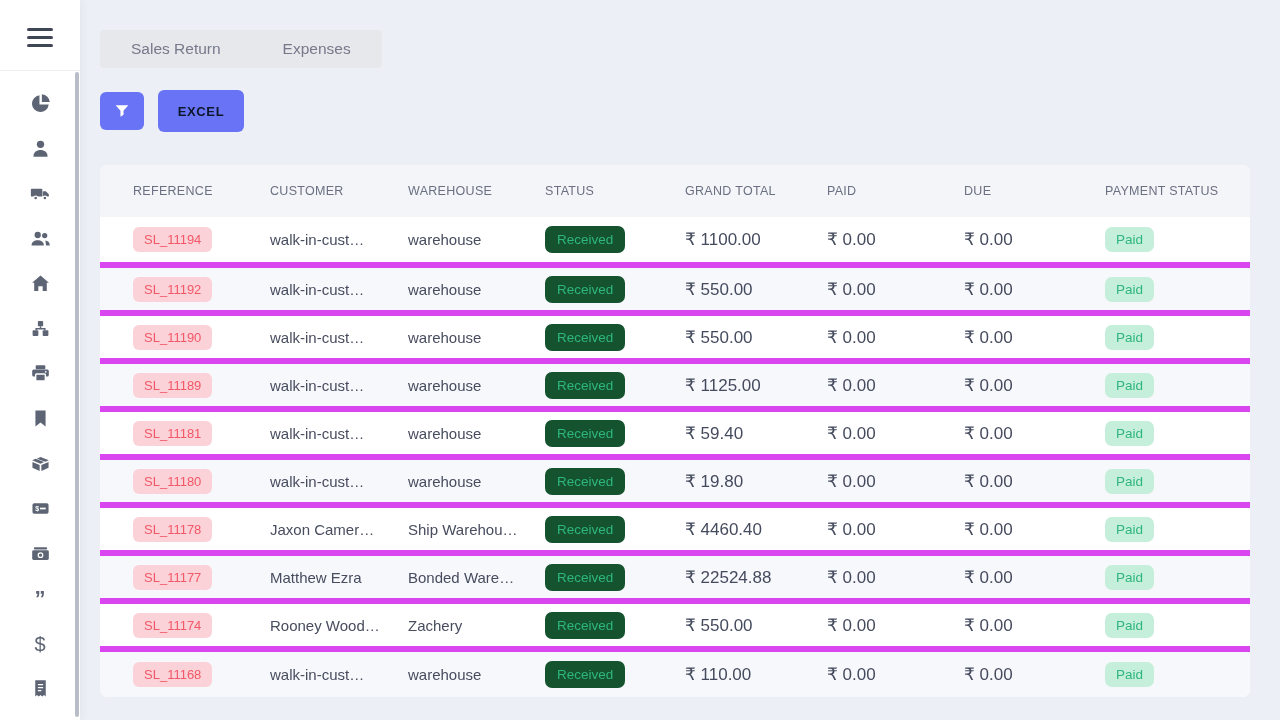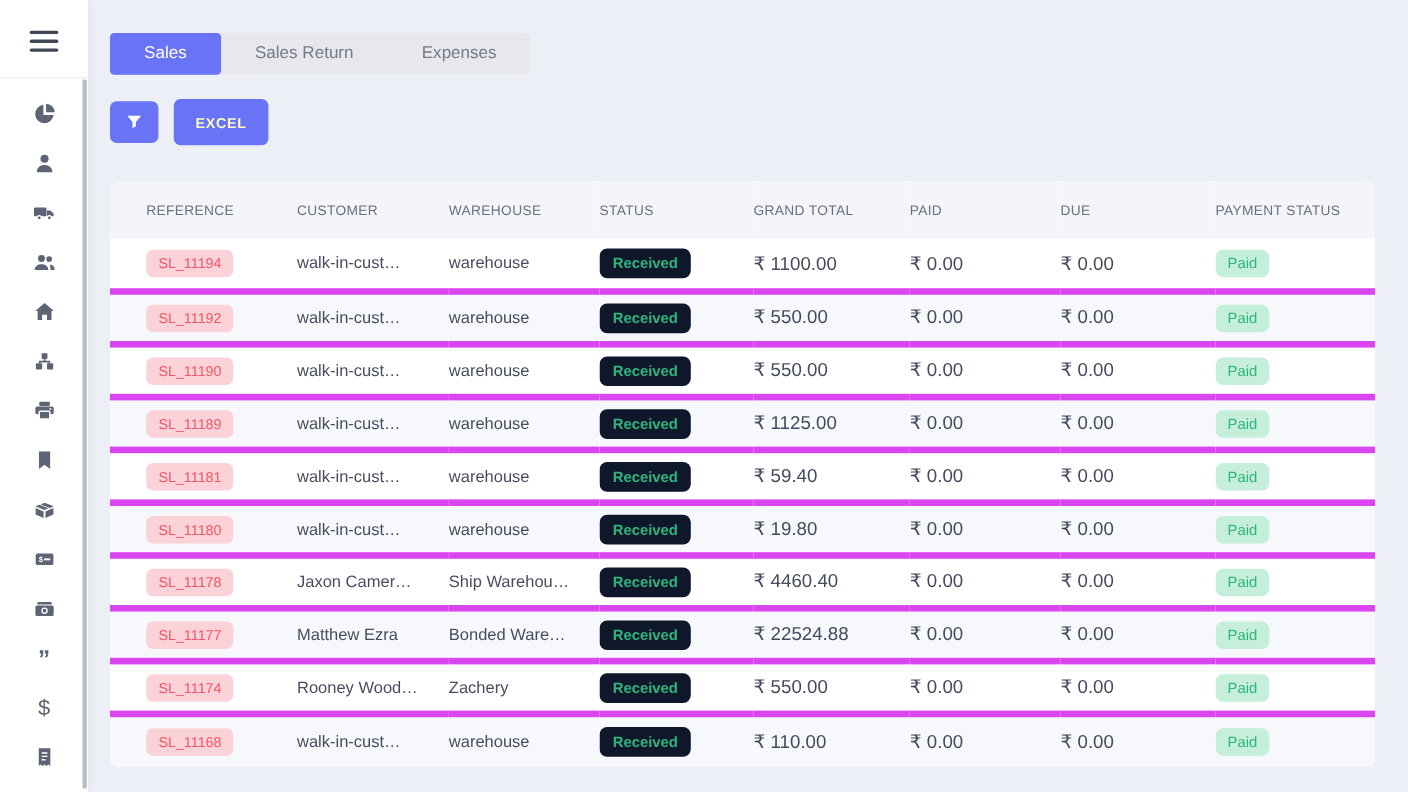--- a/index.html
+++ b/index.html
@@ -61,43 +61,43 @@
   .search-box input::placeholder { color:#9ba1af; }
 
   .right-buttons { display:flex; align-items:center; gap:14px; }
   .filter-btn {
     width:44px; height:38px; background:#6874f5; border:none; border-radius:6px; cursor:pointer;
     display:flex; align-items:center; justify-content:center;
   }
   .filter-btn svg { width:16px; height:16px; fill:#ffffff; }
   .excel-btn {
     width:86px; height:42px; background:#6874f5; border:none; border-radius:6px; cursor:pointer;
-    color:#fef9c3; font-family:inherit; font-size:13px; font-weight:600; letter-spacing:.6px;
+    color:#0f172a; font-family:inherit; font-size:13px; font-weight:600; letter-spacing:.6px;
   }
 
   
   .table-card { margin-top:33px; background:#fff; border-radius:8px; overflow:hidden; }
   table { width:100%; border-collapse:collapse; table-layout:fixed; }
   thead th {
     background:#f4f5f9; height:52px; text-align:left;
     font-size:12.5px; font-weight:500; color:#6a7082; letter-spacing:.3px; white-space:nowrap;
   }
   th:first-child, td:first-child { padding-left:33px; }
   tbody td { height:48px; font-size:15px; color:#474d5f; white-space:nowrap; overflow:hidden; }
   tbody tr { border-top:6px solid #d946ef; }
   tbody tr:first-child { border-top:none; }
   tbody tr:nth-child(even) { background:#f7f8fb; }
 
   .badge-ref {
     display:inline-block; background:#fbd2d7; color:#f25767;
     font-size:13px; padding:5px 11px; border-radius:6px;
   }
   .badge-status {
-    display:inline-block; background:#0f172a; color:#2fb67e;
-    font-size:13.5px; padding:6px 12px; border-radius:7px;font-weight:bold;
+    display:inline-block; background:#14532d; color:#2fb67e;
+    font-size:13.5px; padding:6px 12px; border-radius:7px;
   }
   .badge-pay {
     display:inline-block; background:#c5efdb; color:#2fb67e;
     font-size:13.5px; padding:5px 11px; border-radius:7px;
   }
   .amount { font-size:17px; color:#454b5e; }
 </style>
 </head>
 <body>
 
@@ -196,21 +196,20 @@
           <path d="M9 7.5h6M9 11h6M9 14.5h4" stroke="#fff" stroke-width="1.5" fill="none"></path>
         </svg>
       </button>
   </nav>
   <div class="side-scrollbar"></div>
 </aside>
 
 <main class="main">
 
   <div class="tabbar">
-      <button class="tab active">Sales</button>
       <button class="tab">Sales Return</button>
       <button class="tab">Expenses</button>
     </div>
   
 
   <div class="controls-row">
     <div class="right-buttons">
       <button class="filter-btn">
         <svg viewBox="0 0 24 24">
             <path d="M2.5 3.5h19l-7.2 8.2v6l-4.6 2.8v-8.8Z"></path>

